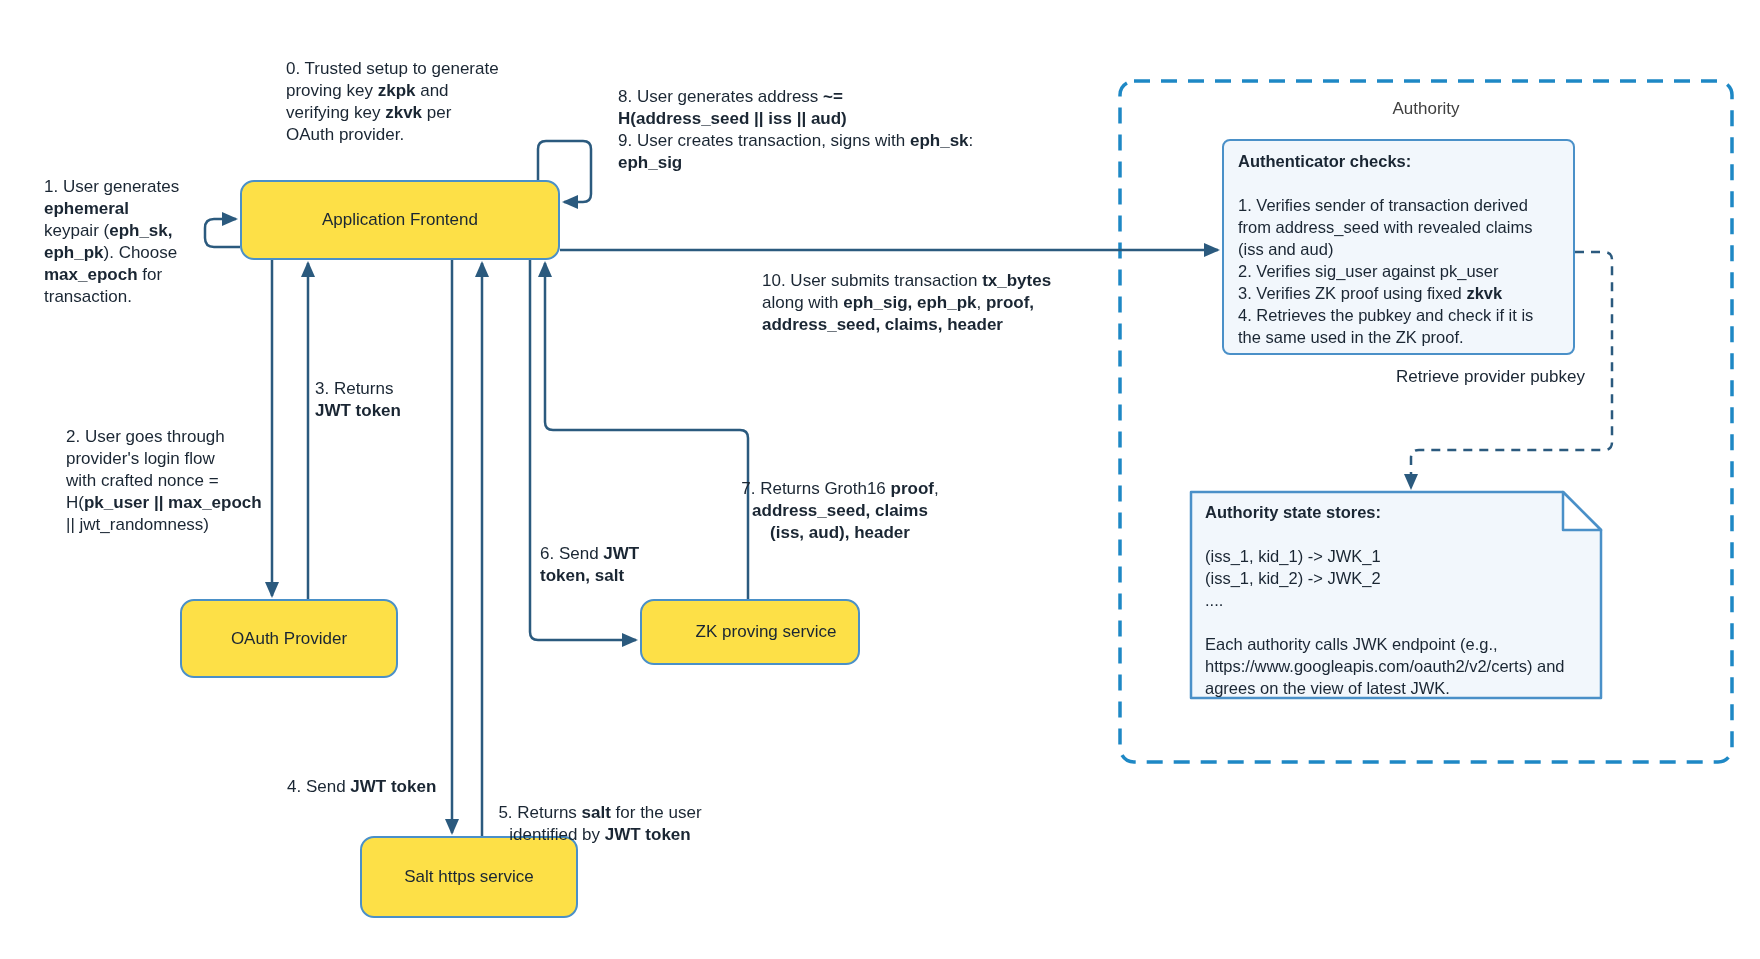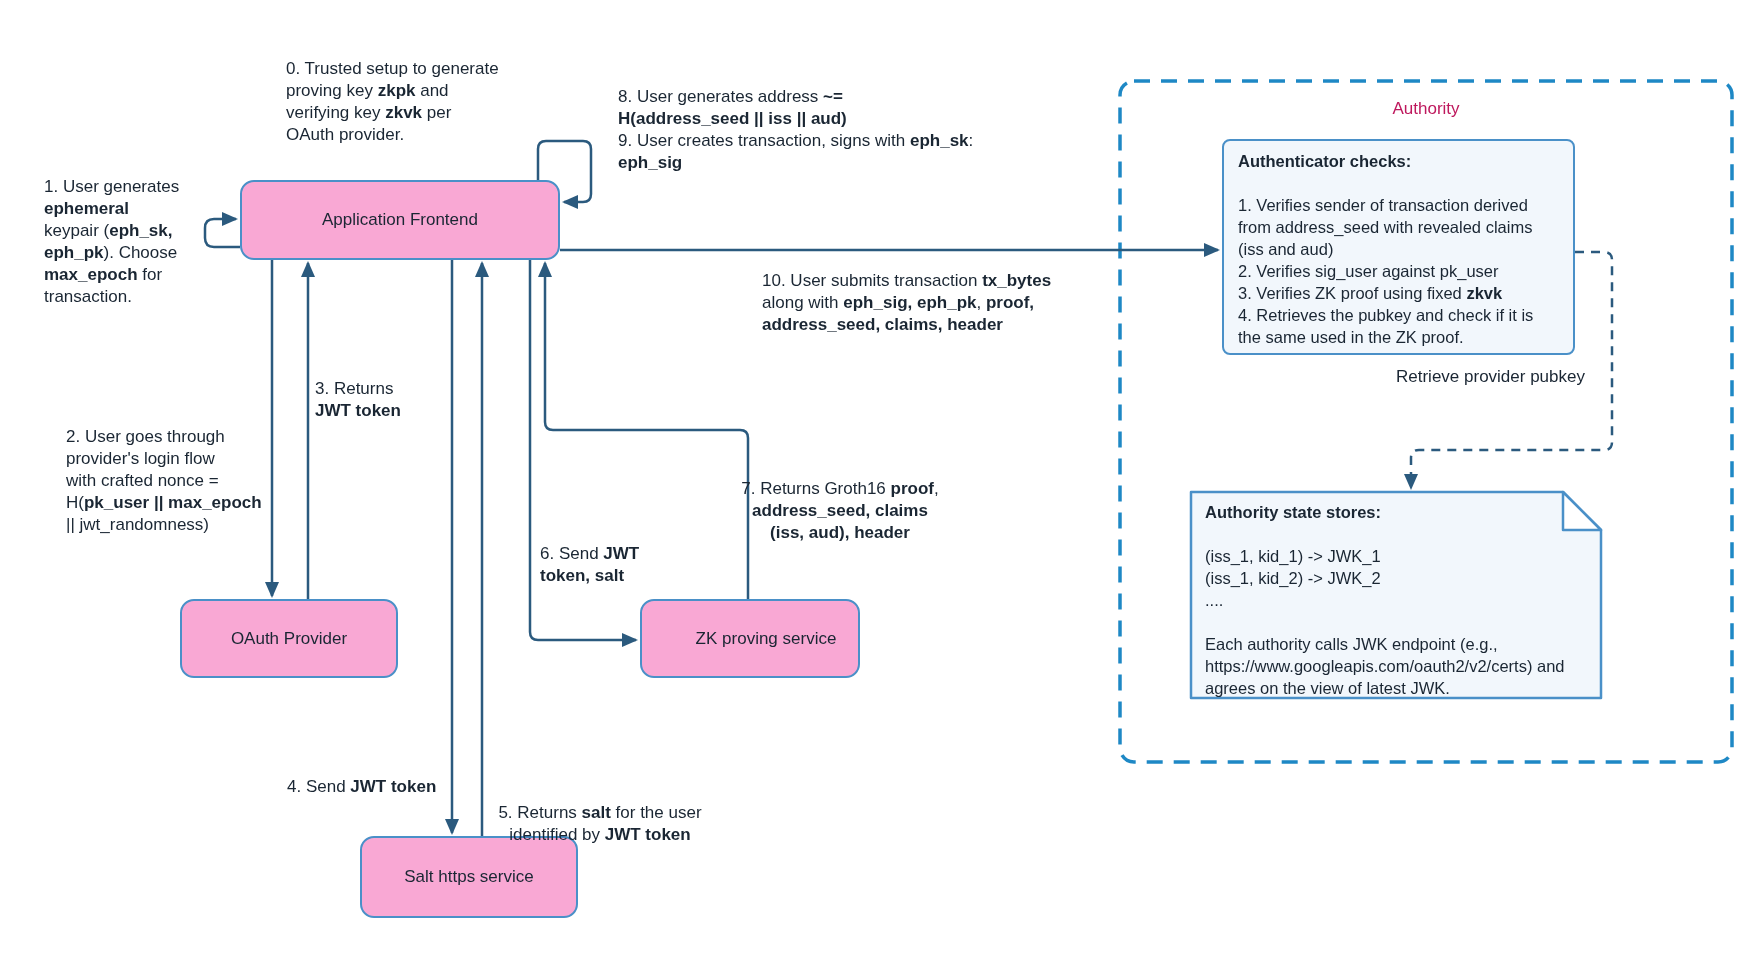--- a/index.html
+++ b/index.html
@@ -1,42 +1,42 @@
 <!DOCTYPE html>
 <html><head>
 <meta charset="utf-8">
 <style>
   html,body{margin:0;padding:0;background:#ffffff;}
   #canvas{position:relative;width:1760px;height:959px;background:#ffffff;overflow:hidden;
           font-family:"Liberation Sans",sans-serif;color:#1a2633;}
-  .box{position:absolute;background:#f9a8d4;border:2.5px solid #4a90c8;border-radius:14px;
+  .box{position:absolute;background:#fde047;border:2.5px solid #4a90c8;border-radius:14px;
        display:flex;align-items:center;justify-content:center;font-size:17px;box-sizing:border-box;z-index:1;}
   .textbox{position:absolute;background:#f2f7fc;border:2.5px solid #4a90c8;border-radius:8px;
        box-sizing:border-box;z-index:1;}
   #connector-layer{position:absolute;left:0;top:0;width:1760px;height:959px;z-index:5;pointer-events:none;}
   .ann{position:absolute;font-size:17px;line-height:22px;z-index:10;white-space:nowrap;}
   .ann.center{text-align:center;}
   .lines .line{white-space:pre;min-height:22px;}
   .b{font-weight:bold;}
-  #auth-label{position:absolute;z-index:10;font-size:17px;color:#be185d;text-align:center;}
+  #auth-label{position:absolute;z-index:10;font-size:17px;color:#404040;text-align:center;}
   #auth-checks-text{position:absolute;z-index:10;font-size:16.5px;line-height:22px;}
   #note-text{position:absolute;z-index:10;font-size:16.5px;line-height:22px;}
 </style>
 </head>
 <body>
 
 <div id="canvas">
 
   <div class="box" style="left:240px;top:180px;width:320px;height:80px;">
     <span>Application Frontend</span>
   </div>
   <div class="box" style="left:180px;top:599px;width:218px;height:79px;">
     <span>OAuth Provider</span>
   </div>
-  <div class="box" style="left:640px;top:599px;width:220px;height:79px;padding-left:32px;">
+  <div class="box" style="left:640px;top:599px;width:220px;height:66px;padding-left:32px;">
     <span>ZK proving service</span>
   </div>
   <div class="box" style="left:360px;top:836px;width:218px;height:82px;">
     <span>Salt https service</span>
   </div>
   <div class="textbox" style="left:1222px;top:139px;width:353px;height:216px;"></div>
 
   <svg id="connector-layer" viewBox="0 0 1760 959">
     <defs>
       <marker id="arr" viewBox="0 0 16 14" markerWidth="16" markerHeight="14" refX="14" refY="7" orient="auto" markerUnits="userSpaceOnUse">

